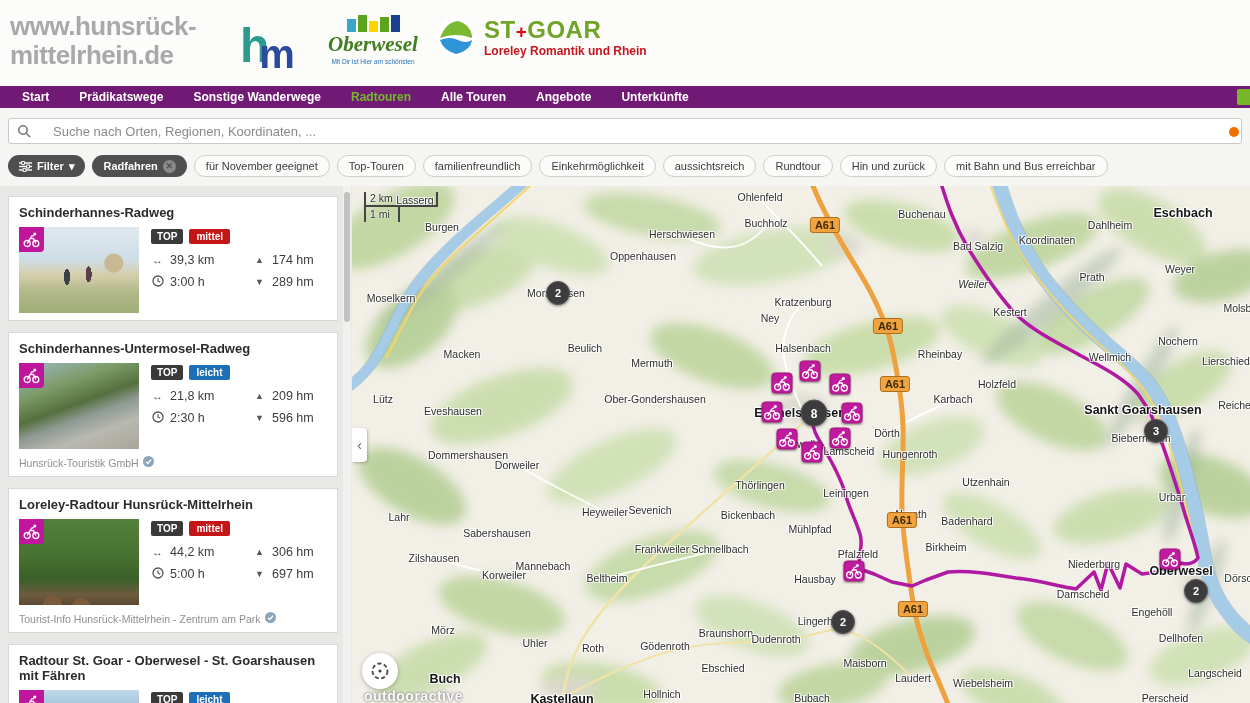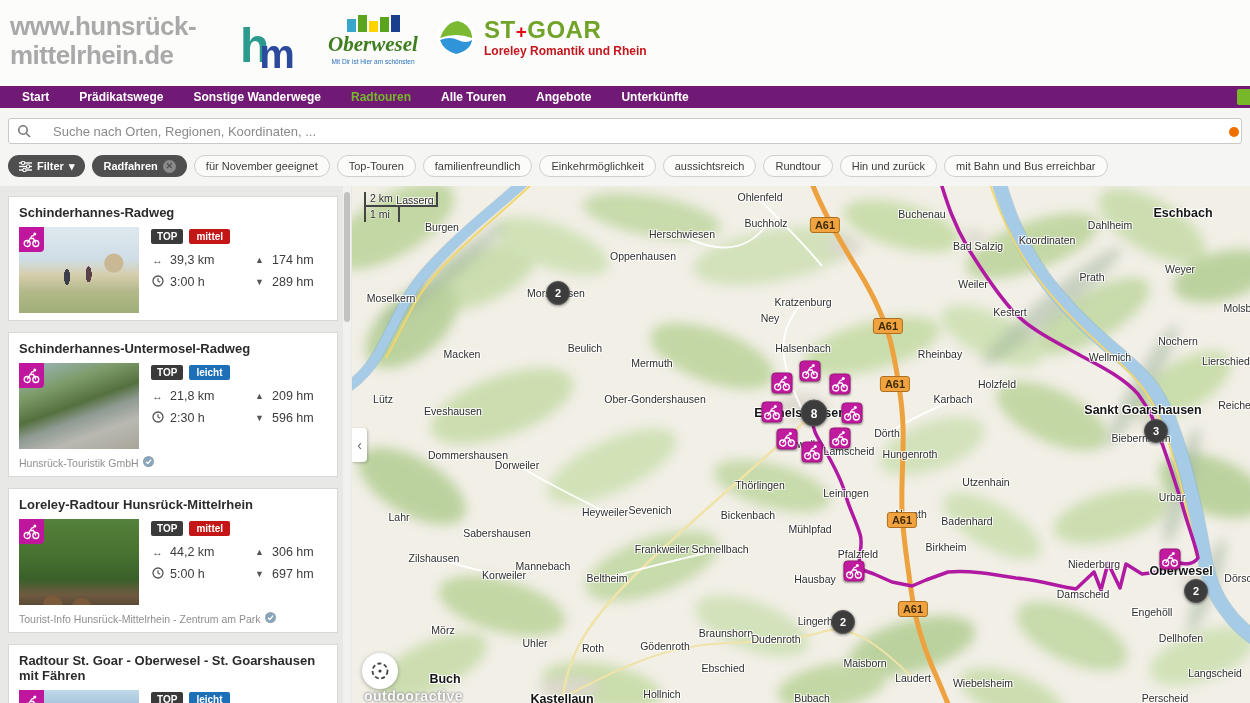--- a/index.html
+++ b/index.html
@@ -463,21 +463,21 @@
         <span class="mlabel" style="left: 39px; top: 112px;">Moselkern</span>
         <span class="mlabel" style="left: 291px; top: 70px;">Oppenhausen</span>
         <span class="mlabel" style="left: 330px; top: 48px;">Herschwiesen</span>
         <span class="mlabel" style="left: 408px; top: 11px;">Ohlenfeld</span>
         <span class="mlabel" style="left: 414px; top: 37px;">Buchholz</span>
         <span class="mlabel" style="left: 570px; top: 28px;">Buchenau</span>
         <span class="mlabel b" style="left: 831px; top: 27px;">Eschbach</span>
         <span class="mlabel" style="left: 758px; top: 39px;">Dahlheim</span>
         <span class="mlabel" style="left: 695px; top: 54px;">Koordinaten</span>
         <span class="mlabel" style="left: 626px; top: 60px;">Bad Salzig</span>
-        <span class="mlabel" style="left: 621px; top: 98px;">Weiler</span>
+        <span class="mlabel" style="left: 621px; top: 98px; font-style: italic;">Weiler</span>
         <span class="mlabel" style="left: 740px; top: 91px;">Prath</span>
         <span class="mlabel" style="left: 658px; top: 126px;">Kestert</span>
         <span class="mlabel" style="left: 828px; top: 83px;">Weyer</span>
         <span class="mlabel" style="left: 893px; top: 122px;">Molsberg</span>
         <span class="mlabel" style="left: 826px; top: 155px;">Nochern</span>
         <span class="mlabel" style="left: 874px; top: 175px;">Lierschied</span>
         <span class="mlabel" style="left: 758px; top: 171px;">Wellmich</span>
         <span class="mlabel" style="left: 588px; top: 168px;">Rheinbay</span>
         <span class="mlabel" style="left: 645px; top: 198px;">Holzfeld</span>
         <span class="mlabel b" style="left: 791px; top: 224px;">Sankt Goarshausen</span>

